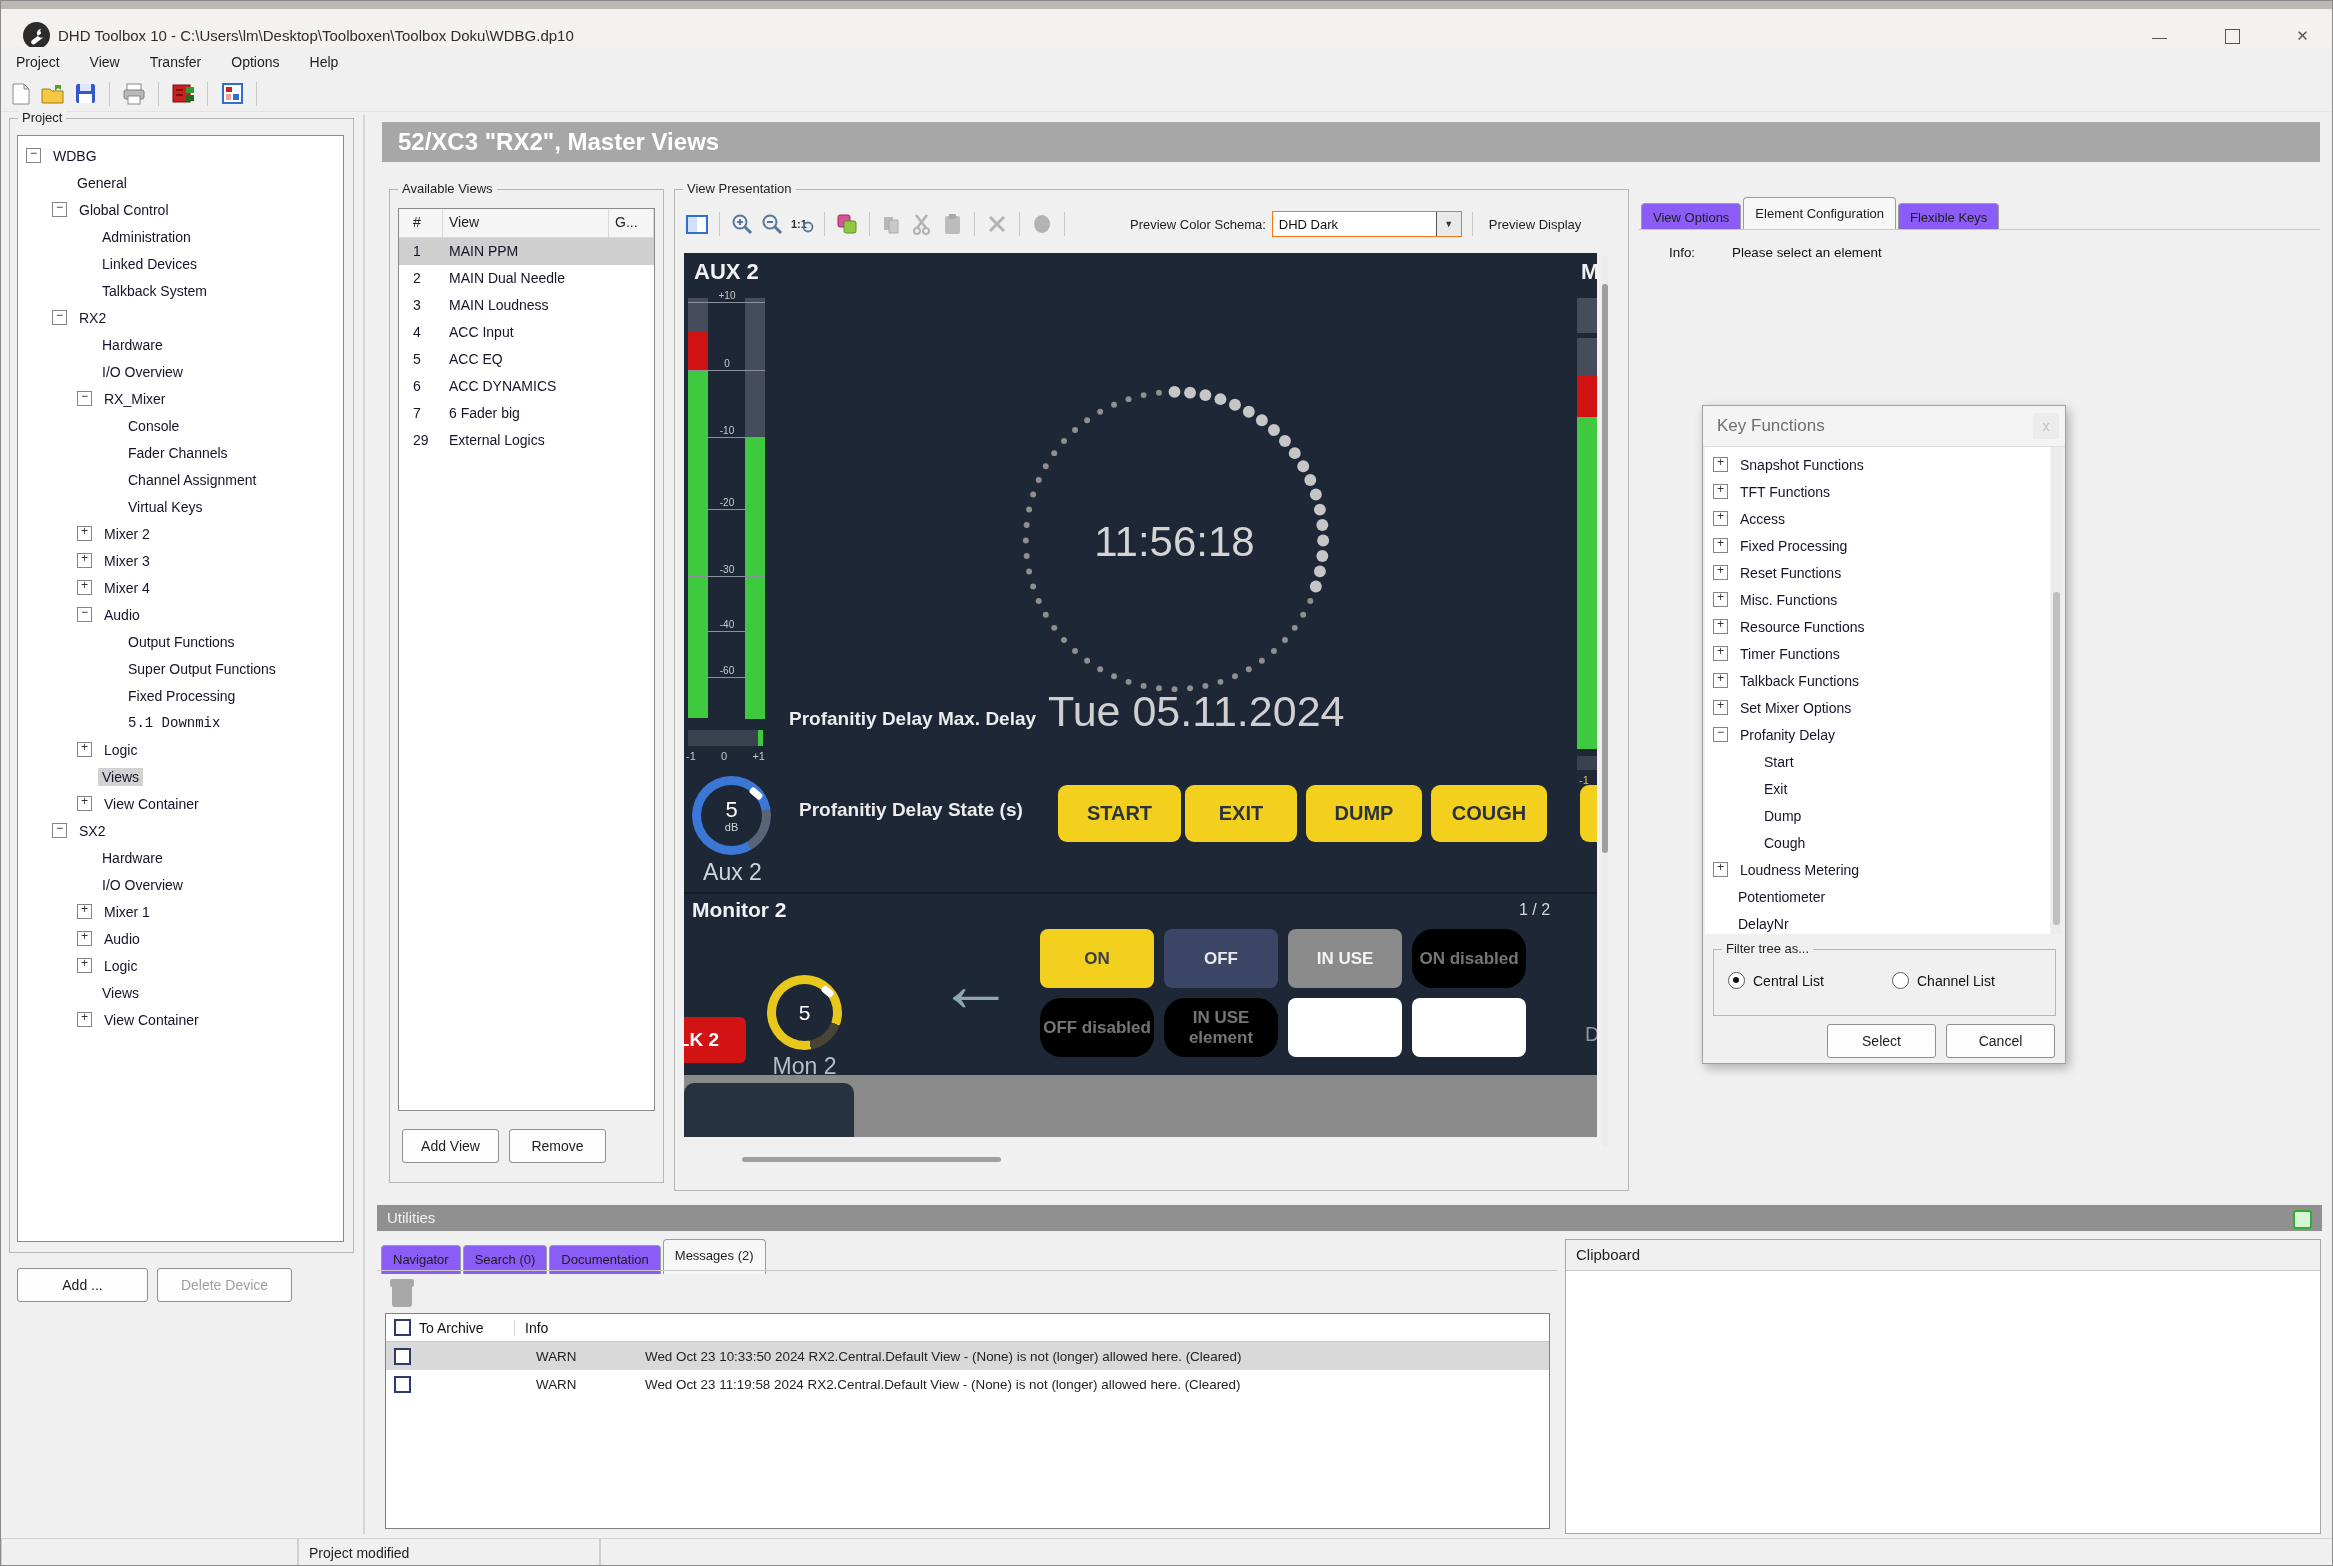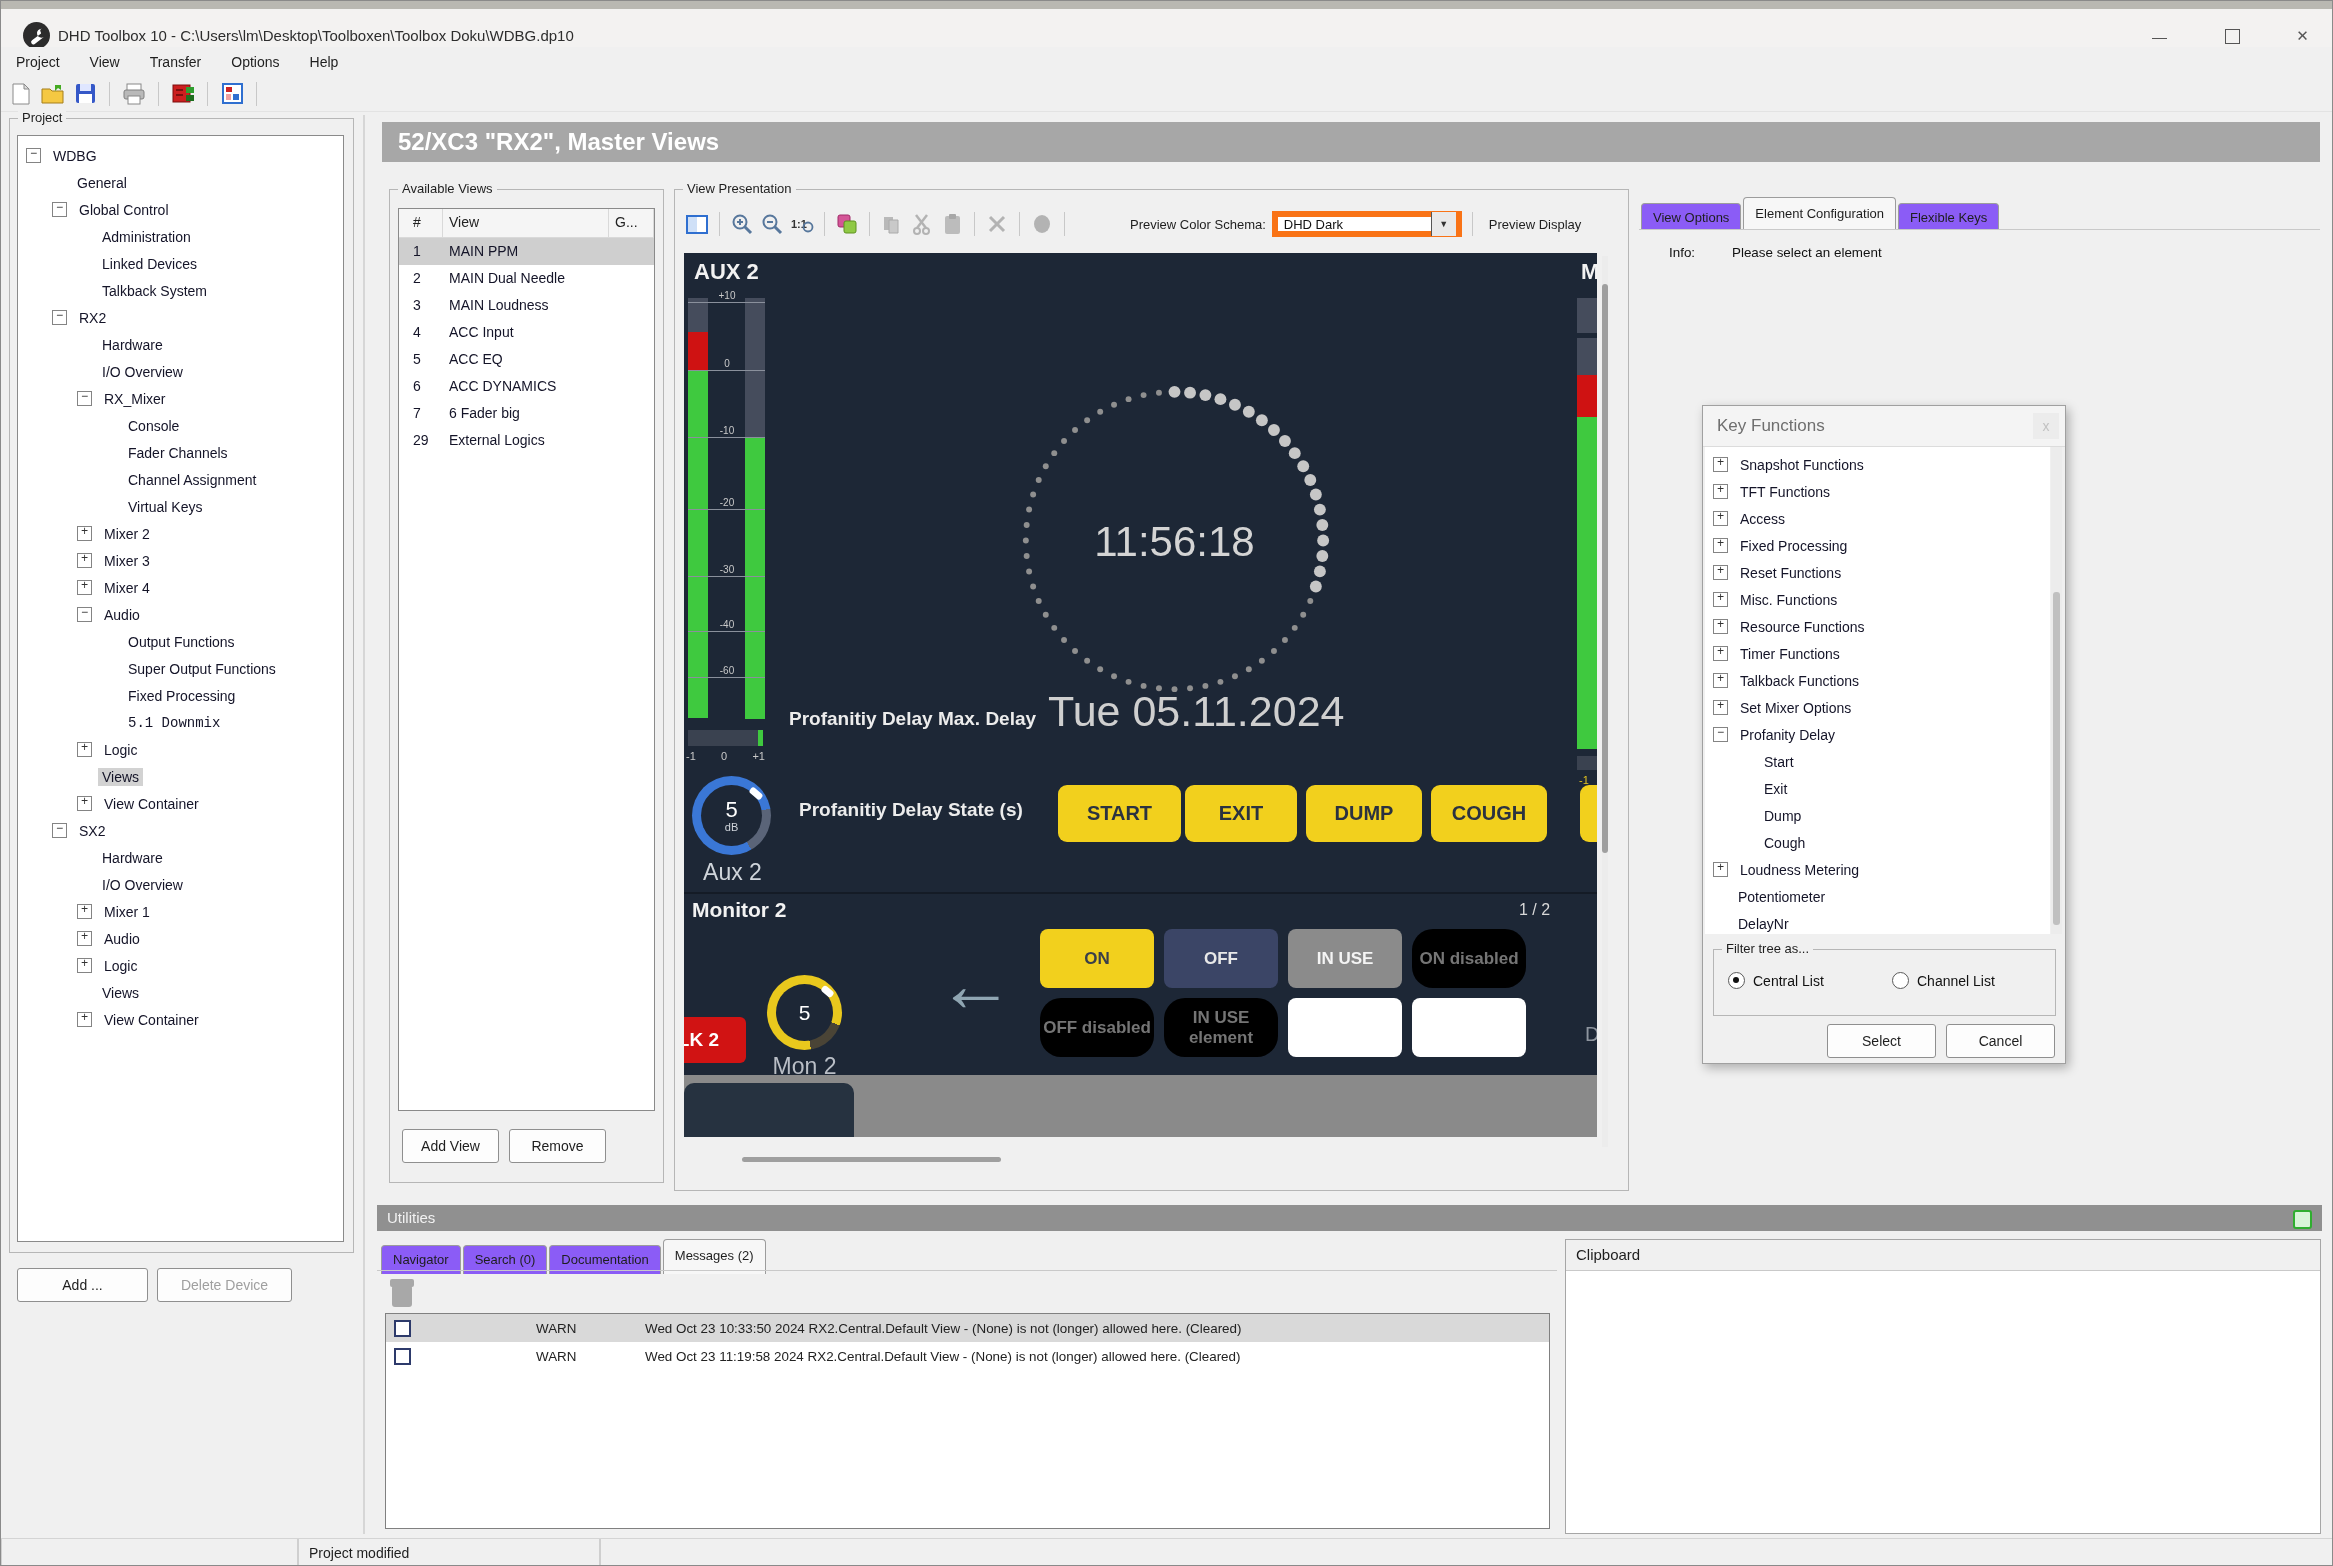--- a/index.html
+++ b/index.html
@@ -436,21 +436,21 @@
           </svg>
         </span>
       <span class="tb-sep"></span>
       <span class="tbicon">
           <svg width="22" height="22" viewBox="0 0 22 22">
             <ellipse cx="11" cy="11" rx="8" ry="9" fill="#b3b3b3"></ellipse>
           </svg>
         </span>
       <span class="tb-sep"></span>
       <span style="font-size:13px;color:#1e1e1e;margin-left:55px;">Preview Color Schema:</span>
-      <span style="display:inline-flex;width:190px;height:26px;border:6px solid #f97316;background:#fff;align-items:center;box-sizing:border-box;">
+      <span style="display:inline-flex;width:190px;height:26px;border:1px solid #f97316;background:#fff;align-items:center;box-sizing:border-box;">
         <span style="flex:1;padding-left:6px;font-size:13px;color:#111;">DHD Dark</span>
         <span style="width:24px;height:24px;border-left:1px solid #555;background:#e9e9e9;display:flex;align-items:center;justify-content:center;font-size:9px;color:#333;">▼</span>
       </span>
       <span class="tb-sep"></span>
       <span style="font-size:13px;color:#1e1e1e;margin-left:6px;">Preview Display</span>
     </div>
   </div>
 
   <div class="abs preview">
 
@@ -735,20 +735,25 @@
     <div class="tab">Documentation</div>
     <div class="tab active">Messages (2)</div>
   </div>
   <div class="abs" style="left:376px;top:1269px;width:1180px;height:261px;border-top:1px solid #c9c9c9;">
     <span style="position:absolute;left:10px;top:4px;">
       <svg width="30" height="34" viewBox="0 0 30 34">
           <rect x="5" y="10" width="20" height="22" rx="3" fill="#a8a8a8"></rect>
           <rect x="3" y="4" width="24" height="8" rx="2" fill="#a8a8a8"></rect>
         </svg></span>
     <div class="msg-table abs" style="left:8px;top:42px;width:1163px;height:214px;">
+      <div class="mth">
+        <span class="chk" style="margin:0 6px 0 8px;"></span>
+        <span style="width:95px;border-right:1px solid #d9d9d9;padding-left:2px;">To Archive</span>
+        <span style="padding-left:10px;">Info</span>
+      </div>
       <div id="msg-rows">
           <div class="mtr sel">
             <span class="chk" style="margin: 0px 6px 0px 8px;"></span>
             <span style="width: 95px; padding-left: 119px; box-sizing: content-box;">WARN</span>
             <span style="padding-left: 14px;">Wed Oct 23 10:33:50 2024 RX2.Central.Default View - (None) is not (longer) allowed here. (Cleared)</span>
           </div>
           <div class="mtr">
             <span class="chk" style="margin: 0px 6px 0px 8px;"></span>
             <span style="width: 95px; padding-left: 119px; box-sizing: content-box;">WARN</span>
             <span style="padding-left: 14px;">Wed Oct 23 11:19:58 2024 RX2.Central.Default View - (None) is not (longer) allowed here. (Cleared)</span>

